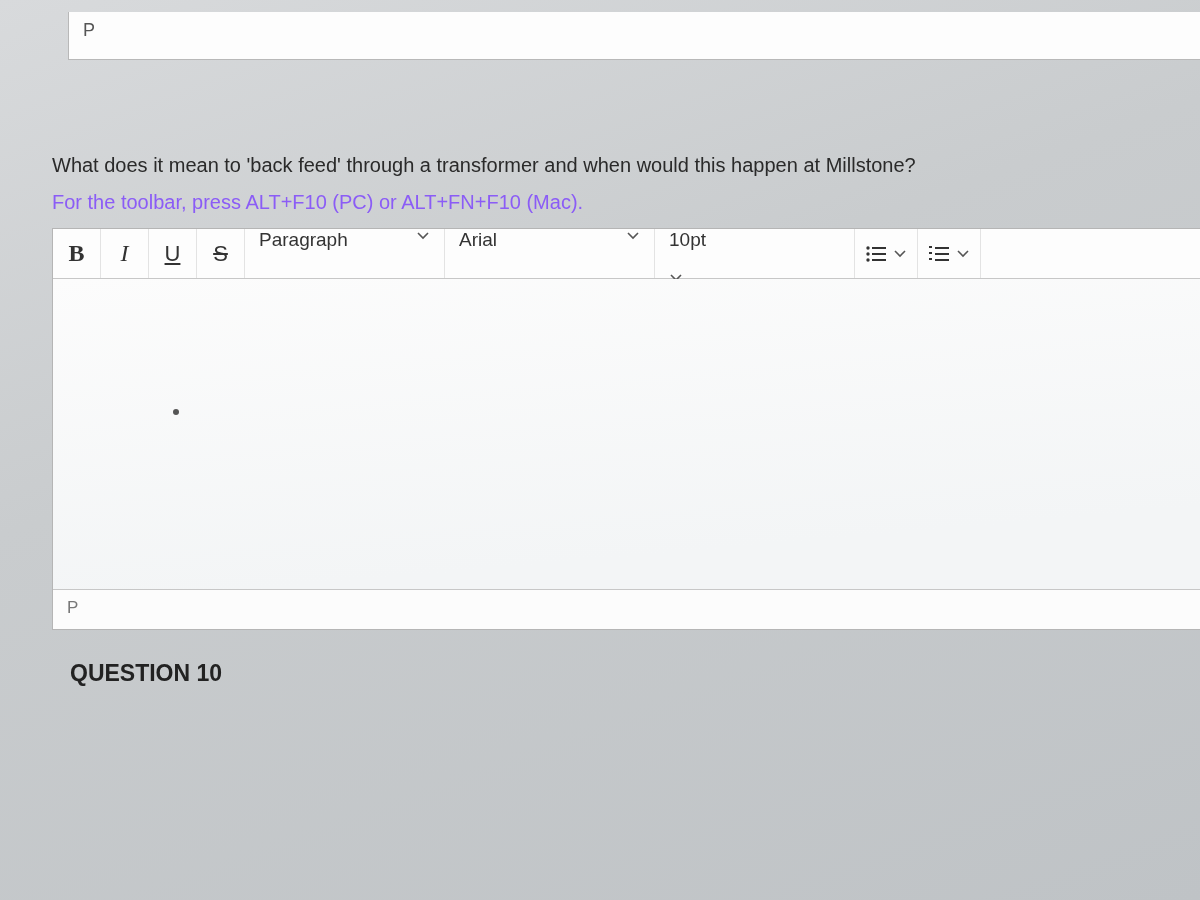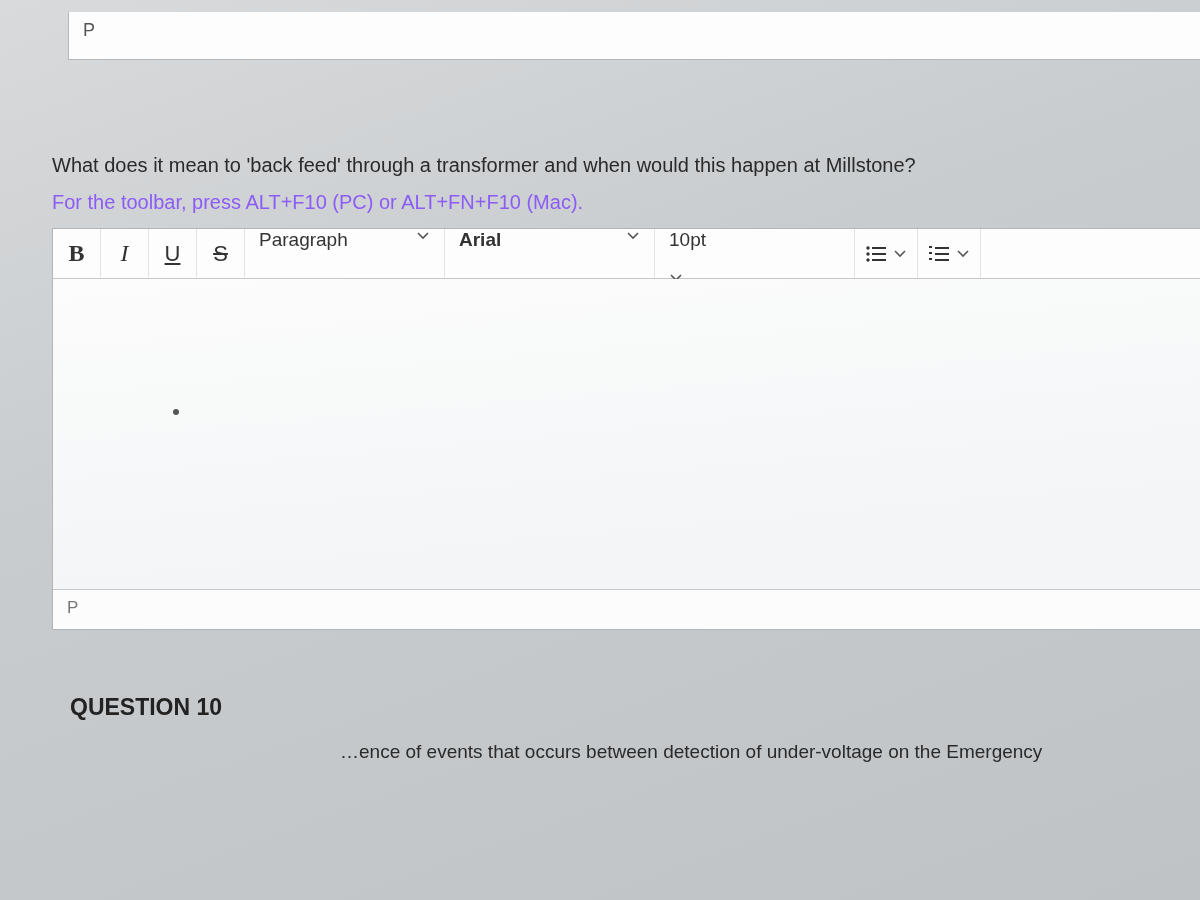--- a/index.html
+++ b/index.html
@@ -82,21 +82,21 @@
     display: flex;
     padding: 0 14px;
     font-size: 19px;
     color: #333;
     border-right: 1px solid #e3e3e3;
     cursor: pointer;
     gap: 21px;
     white-space: nowrap;
   }
   .tb-select.paragraph { width: 200px; justify-content: space-between; }
-  .tb-select.font { width: 210px; justify-content: space-between; font-weight: bold; }
+  .tb-select.font { width: 210px; justify-content: space-between; }
   .tb-select.size { width: 200px; justify-content: space-between; flex-direction: column; }
   .chev {
     width: 14px; height: 14px;
     display: inline-flex; align-items: center; justify-content: center;
   }
   .chev svg { width: 12px; height: 12px; }
   .tb-listbtn {
     display: flex;
     align-items: center;
     justify-content: center;
@@ -128,21 +128,21 @@
   .status-bar {
     border-top: 1px solid #c7c7c7;
     height: 40px;
     padding: 8px 14px;
     font-size: 17px;
     color: #777;
     background: #fcfcfc;
   }
   .next-block {
     margin-left: 42px;
-    margin-top: 64px;
+    margin-top: 30px;
   }
   .q10-title {
     font-weight: bold;
     font-size: 23px;
     color: #222;
     margin-bottom: 20px;
   }
   .q10-frag {
     font-size: 19px;
     color: #2a2a2a;
@@ -241,16 +241,15 @@
       </div>
 
       <div class="status-bar">
         <span>P</span>
       </div>
     </div>
   </div>
 
   <div class="next-block">
     <div class="q10-title">QUESTION 10</div>
-    <div class="q10-frag">…ence of events that occurs between detection of under-voltage on the Emergency</div>
   </div>
 
 </div>
 
 </body></html>

